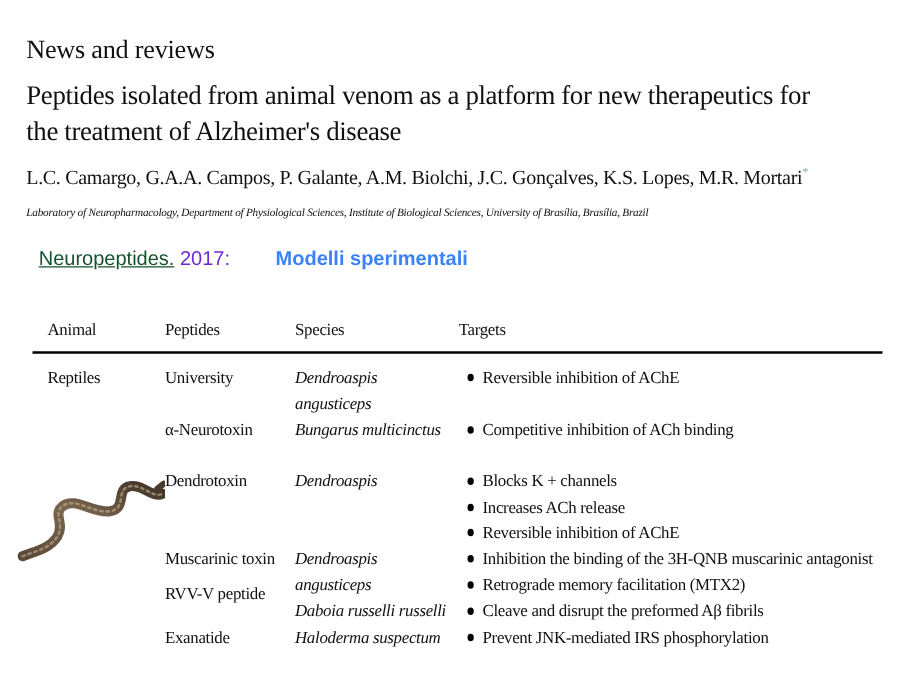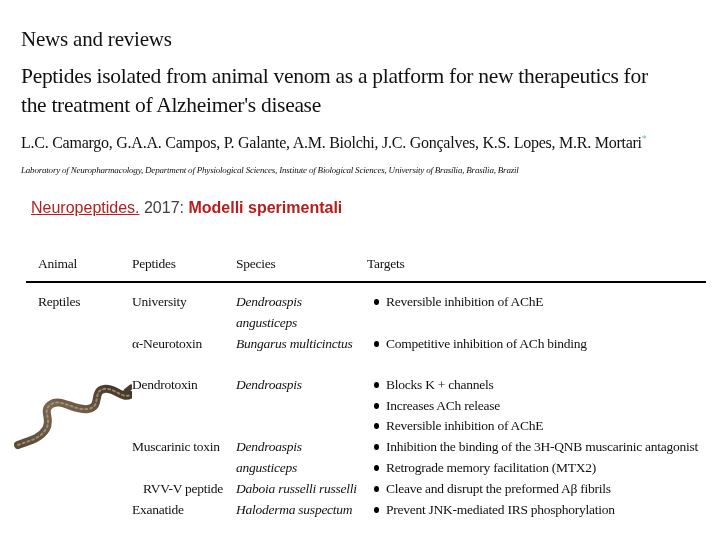--- a/index.html
+++ b/index.html
@@ -8,23 +8,23 @@
 
     .abs { position: absolute; white-space: nowrap; }
 
     .section-label { left: 21px; top: 27px; font-size: 21px; letter-spacing: -0.2px; }
     .title { left: 21px; top: 62px; font-size: 21.5px; line-height: 29px; letter-spacing: -0.3px; }
     .authors { left: 21px; top: 133px; font-size: 16px; letter-spacing: -0.25px; }
     .authors .asterisk { color: #7fa8c0; font-size: 10px; vertical-align: super; }
     .affiliation { left: 21px; top: 165px; font-size: 9px; font-style: italic; letter-spacing: -0.2px; }
 
     .citation { left: 31px; top: 199px; font-family: "Liberation Sans", "DejaVu Sans", sans-serif; font-size: 16px; }
-    .citation .journal-link { color: #b91c1c; text-decoration: underline; }
-    .citation .year { color: #404040; }
-    .citation .topic { color: #b91c1c; font-weight: bold; }
+    .citation .journal-link { color: #14532d; text-decoration: underline; }
+    .citation .year { color: #6d28d9; }
+    .citation .topic { color: #3b82f6; font-weight: bold; margin-left: 32px; }
 
     .table { position: absolute; left: 0; top: 0; width: 720px; height: 408px; font-size: 13.5px; letter-spacing: -0.25px; }
     .th { position: absolute; top: 256px; font-size: 13.5px; }
     .rule { position: absolute; left: 26px; top: 281px; width: 680px; height: 2px; background: #000; }
 
     .cell { position: absolute; font-size: 13.5px; white-space: nowrap; }
     .species { font-style: italic; }
 
     .target { position: absolute; left: 374px; font-size: 13.5px; white-space: nowrap; display: flex; align-items: center; }
     .bullet { display: inline-block; width: 5px; height: 6px; border-radius: 50%; background: #000; margin-right: 7px; }
@@ -77,21 +77,21 @@
   <div class="cell" style="left:132px; top:336px;">α-Neurotoxin</div>
   <div class="cell species" style="left:236px; top:336px;">Bungarus multicinctus</div>
 
   <div class="cell" style="left:132px; top:377px;">Dendrotoxin</div>
   <div class="cell species" style="left:236px; top:377px;">Dendroaspis</div>
 
   <div class="cell" style="left:132px; top:439px;">Muscarinic toxin</div>
   <div class="cell species" style="left:236px; top:439px;">Dendroaspis</div>
   <div class="cell species" style="left:236px; top:460px;">angusticeps</div>
 
-  <div class="cell" style="left:132px; top:481px;margin-left:11px;">RVV-V peptide</div>
+  <div class="cell" style="left:132px; top:467px;">RVV-V peptide</div>
   <div class="cell species" style="left:236px; top:481px;">Daboia russelli russelli</div>
 
   <div class="cell" style="left:132px; top:502px;">Exanatide</div>
   <div class="cell species" style="left:236px; top:502px;">Haloderma suspectum</div>
 
   <div class="target" style="top:294px;">
       <span class="bullet"></span>
       <span>Reversible inhibition of AChE</span>
     </div>
   <div class="target" style="top:336px;">

